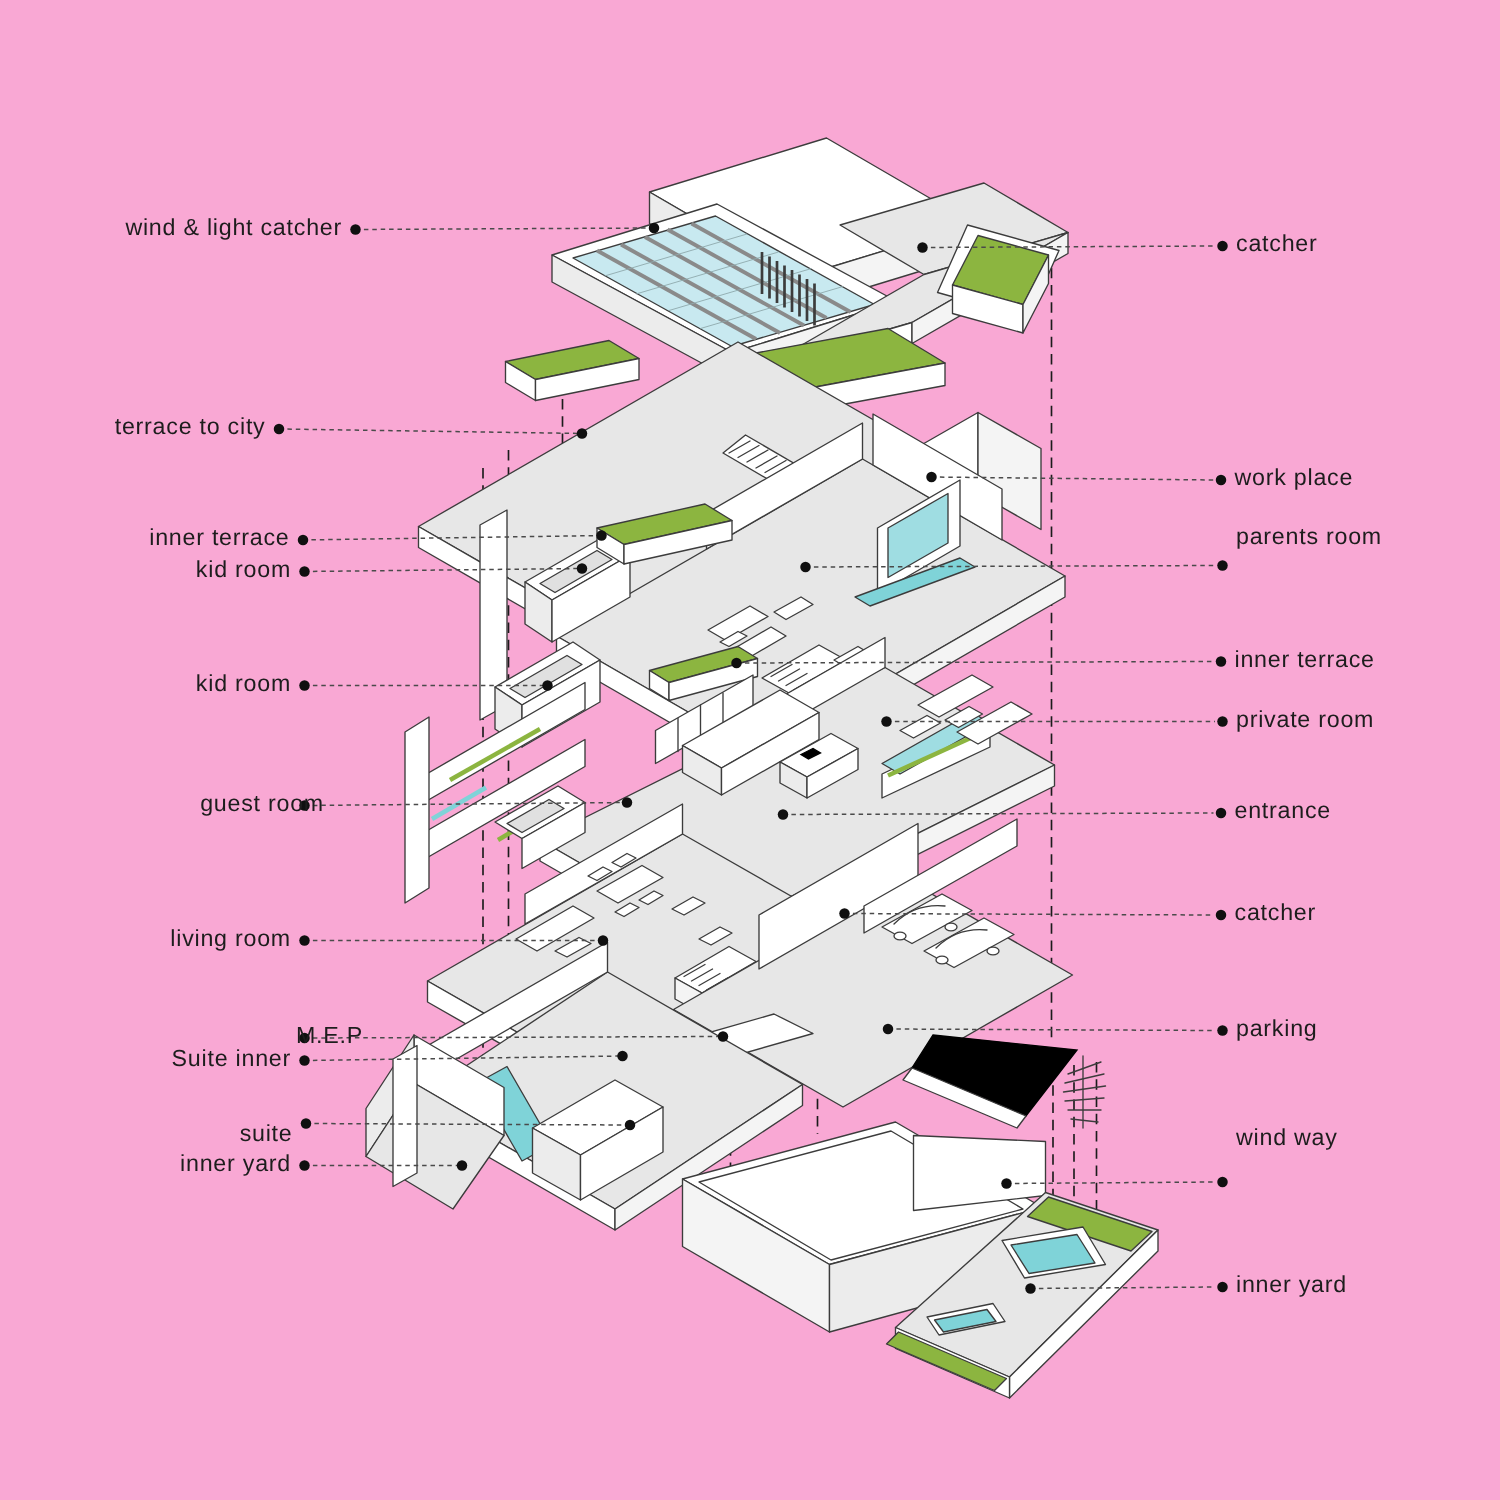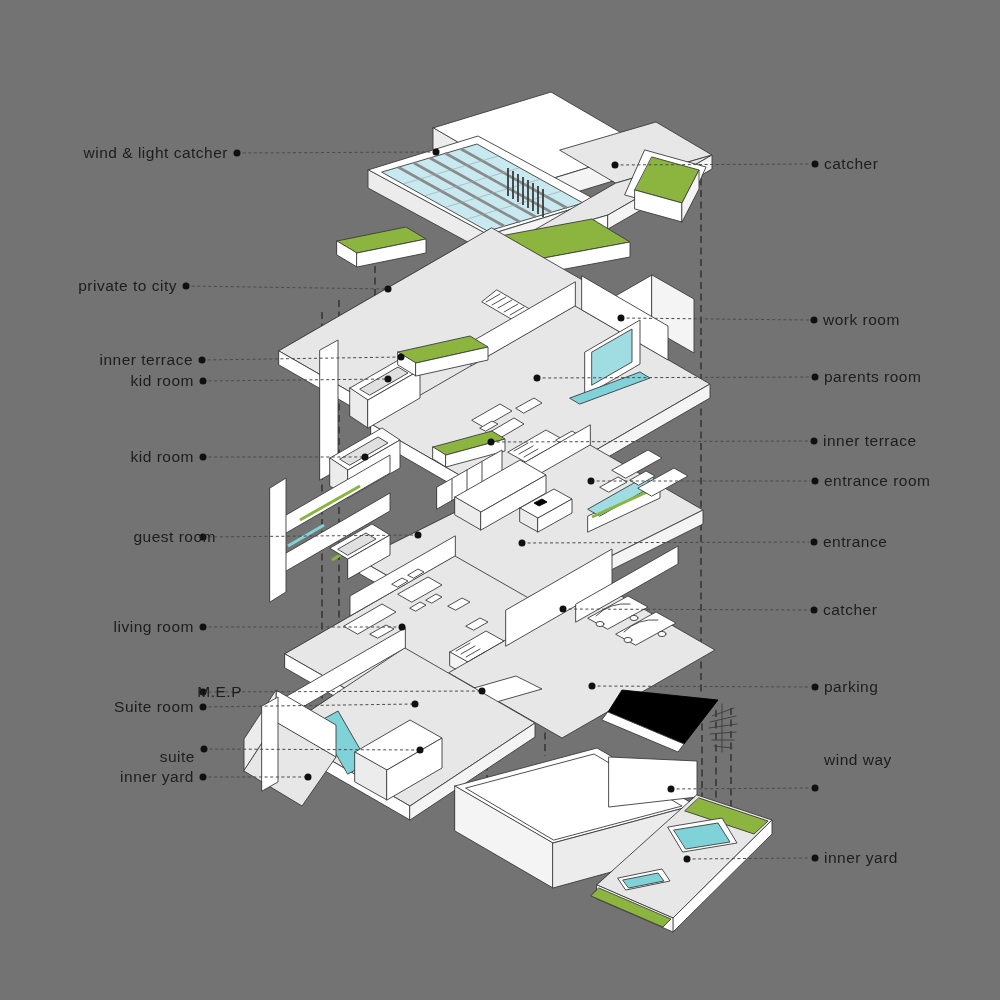--- a/index.html
+++ b/index.html
@@ -1,16 +1,16 @@
 <!DOCTYPE html>
 <html><head>
 <meta charset="utf-8">
 <style>
   html,body{margin:0;padding:0;background:#fff;}
-  #stage{position:relative;width:1000px;height:1000px;background:#737373;overflow:hidden;
+  #stage{position:relative;width:1000px;height:1000px;background:#f9a8d4;overflow:hidden;
          font-family:"Liberation Sans","DejaVu Sans",sans-serif;}
   #drawing{position:absolute;inset:0;}
   .lbl{position:absolute;transform:translateY(-52%);white-space:nowrap;
        font-size:15.5px;letter-spacing:.5px;color:#1d1d1d;}
   .lbl.l{text-align:right;}
   
   svg *{vector-effect:non-scaling-stroke;}
   .s  {stroke:#3c3c3c;stroke-width:.9;stroke-linejoin:round;stroke-linecap:round;fill:none;}
   .w  {fill:#ffffff;}
   .w2 {fill:#f4f4f4;}
@@ -400,35 +400,35 @@
     <circle class="dot" cx="592" cy="686" r="3.5"></circle>
         <circle class="dot" cx="815" cy="687" r="3.5"></circle>
     <circle class="dot" cx="671" cy="789" r="3.5"></circle>
         <circle class="dot" cx="815" cy="788" r="3.5"></circle>
     <circle class="dot" cx="687" cy="859" r="3.5"></circle>
         <circle class="dot" cx="815" cy="858" r="3.5"></circle>
   </g>
 </svg>
 
   <div class="lbl l" style="top:153px;right:772px">wind &amp; light catcher</div>
-  <div class="lbl l" style="top:286px;right:823px">private to city</div>
+  <div class="lbl l" style="top:286px;right:823px">terrace to city</div>
   <div class="lbl l" style="top:360px;right:807px">inner terrace</div>
   <div class="lbl l" style="top:381px;right:806px">kid room</div>
   <div class="lbl l" style="top:457px;right:806px">kid room</div>
   <div class="lbl l" style="top:537px;right:784px">guest room</div>
   <div class="lbl l" style="top:627px;right:806px">living room</div>
   <div class="lbl l" style="top:692px;right:758px">M.E.P</div>
-  <div class="lbl l" style="top:707px;right:806px">Suite room</div>
+  <div class="lbl l" style="top:707px;right:806px">Suite inner</div>
   <div class="lbl l" style="top:757px;right:805px">suite</div>
   <div class="lbl l" style="top:777px;right:806px">inner yard</div>
 
   <div class="lbl" style="top:164px;left:824px">catcher</div>
-  <div class="lbl" style="top:320px;left:823px">work room</div>
-  <div class="lbl" style="top:377px;left:824px">parents room</div>
+  <div class="lbl" style="top:320px;left:823px">work place</div>
+  <div class="lbl" style="top:359px;left:824px">parents room</div>
   <div class="lbl" style="top:441px;left:823px">inner terrace</div>
-  <div class="lbl" style="top:481px;left:824px">entrance room</div>
+  <div class="lbl" style="top:481px;left:824px">private room</div>
   <div class="lbl" style="top:542px;left:823px">entrance</div>
   <div class="lbl" style="top:610px;left:823px">catcher</div>
   <div class="lbl" style="top:687px;left:824px">parking</div>
   <div class="lbl" style="top:760px;left:824px">wind way</div>
   <div class="lbl" style="top:858px;left:824px">inner yard</div>
 
 </div>
 
 </body></html>

